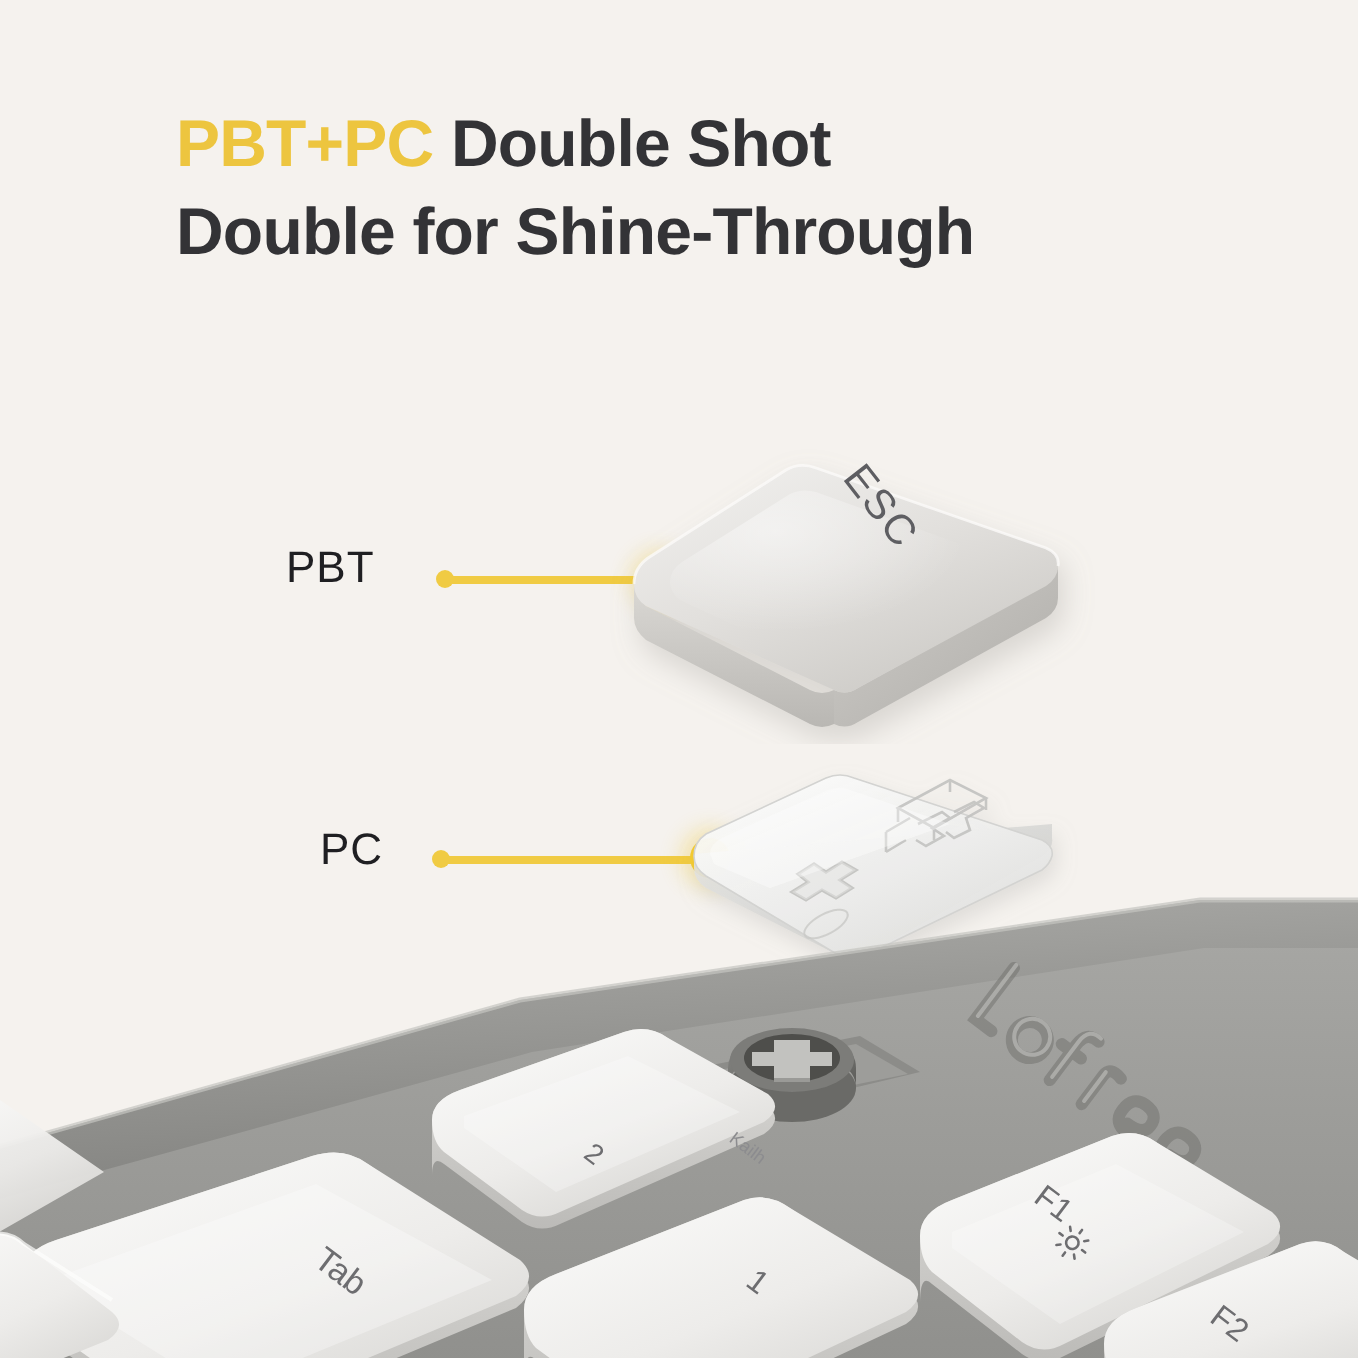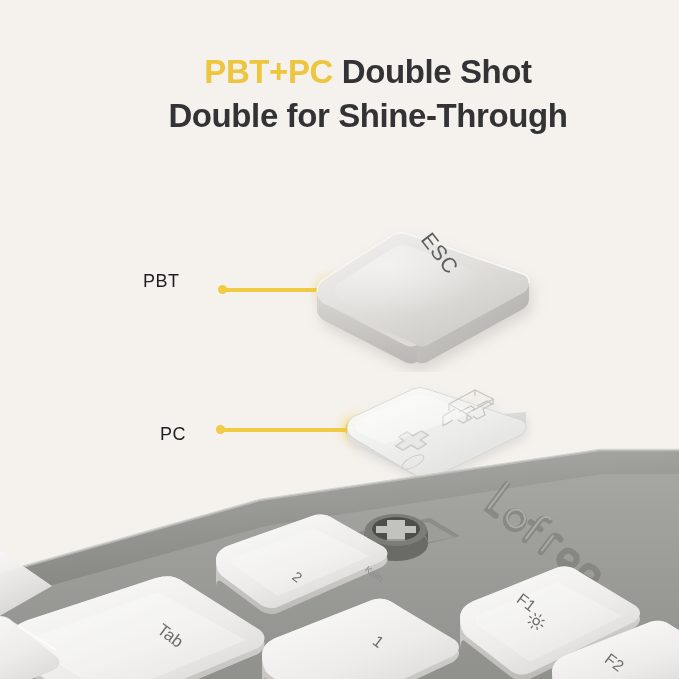--- a/index.html
+++ b/index.html
@@ -15,34 +15,33 @@
   
   .headline {
     position:absolute;
     left:88px; top:50px;
     width:560px;
     font-size:33px;
     font-weight:bold;
     line-height:1.33;
     letter-spacing:-0.4px;
     color:#333336;
-    text-align:center;
   }
   .headline .accent { color:#EDC53F; }
 
   
   .callout-label {
     position:absolute;
-    font-size:18px;
+    font-size:22px;
     font-weight:400;
     color:#1f1f22;
     letter-spacing:0.5px;
   }
   #label-pbt { left:143px; top:271px; }
-  #label-pc  { left:160px; top:412px;margin-top:12px; }
+  #label-pc  { left:160px; top:412px; }
 
   .leader { position:absolute; height:4px; background:#F0CB43; border-radius:2px; }
   #leader-pbt { left:220px; top:288px; width:110px; }
   #leader-pc  { left:218px; top:428px; width:135px; }
 
   .dot-small {
     position:absolute; width:9px; height:9px; border-radius:50%;
     background:#F0CB43;
   }
   #dot-pbt-small { left:218px; top:285px; }

